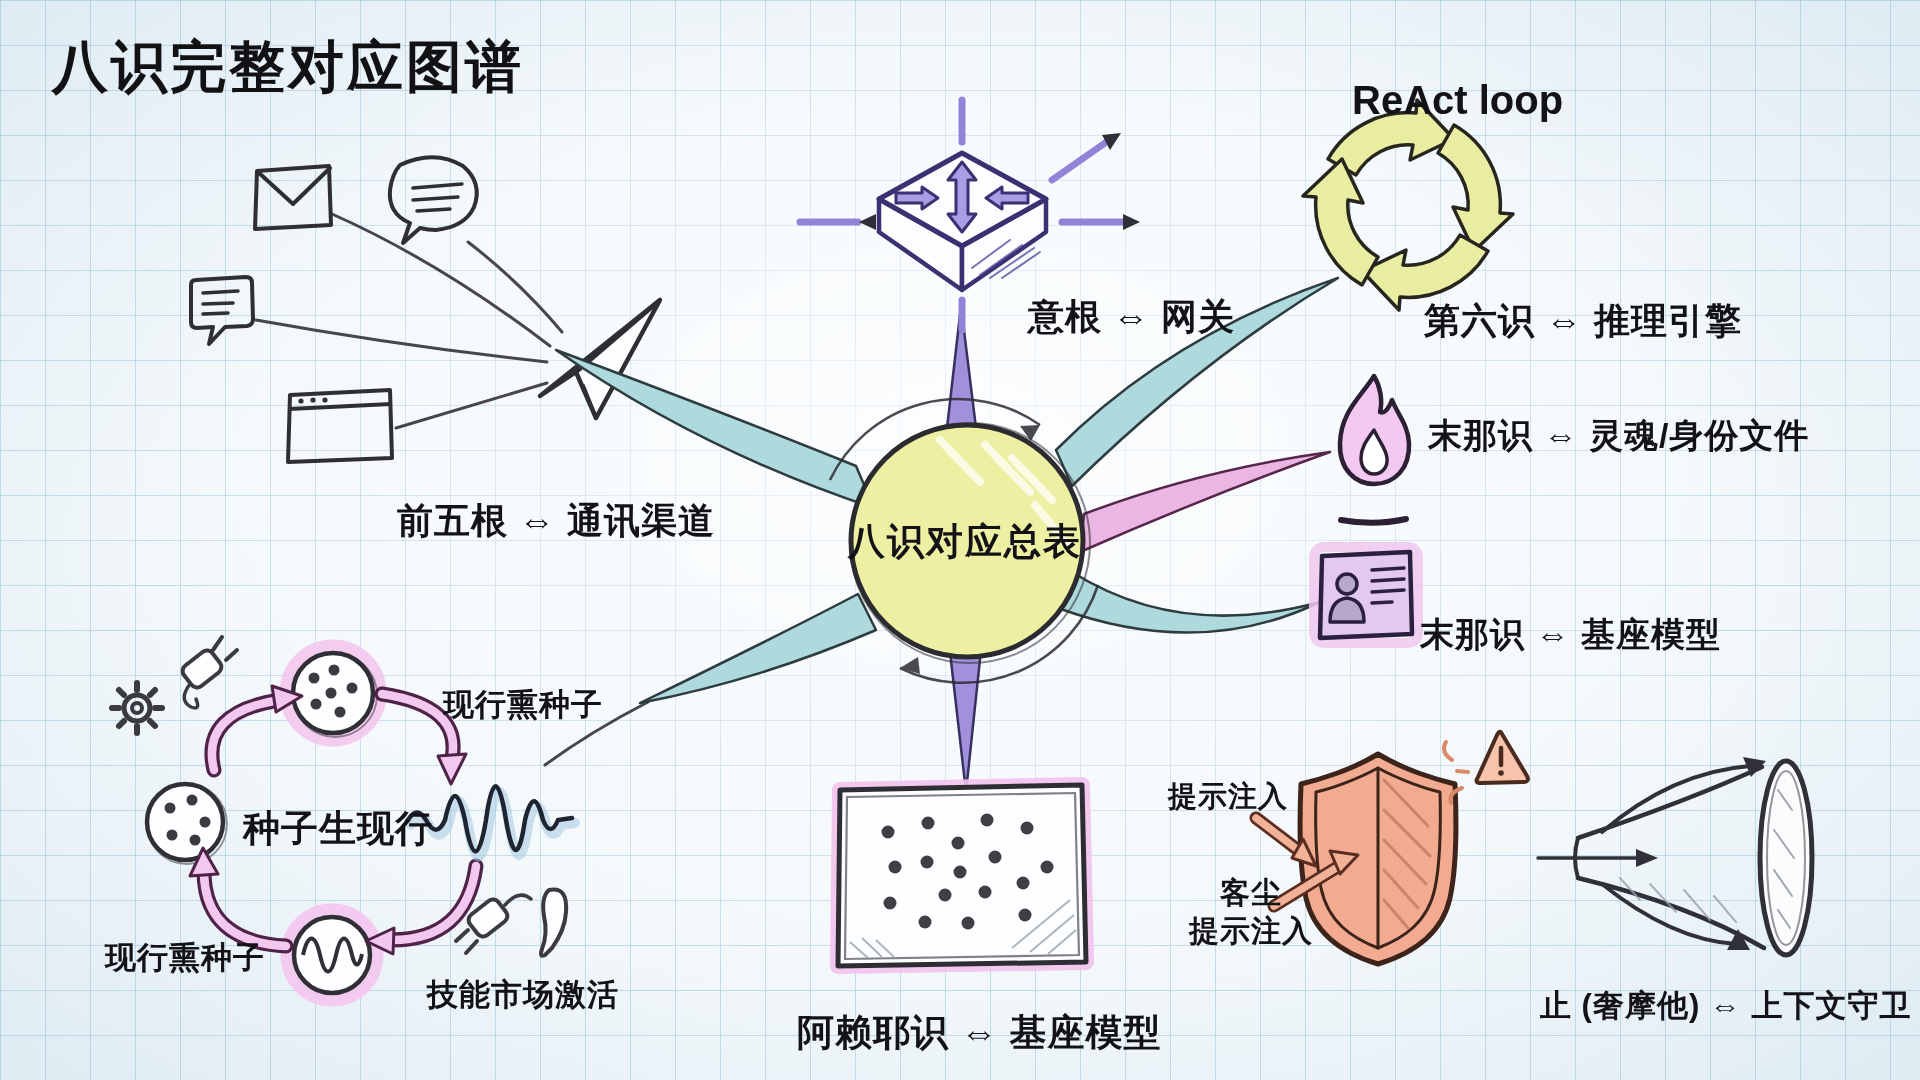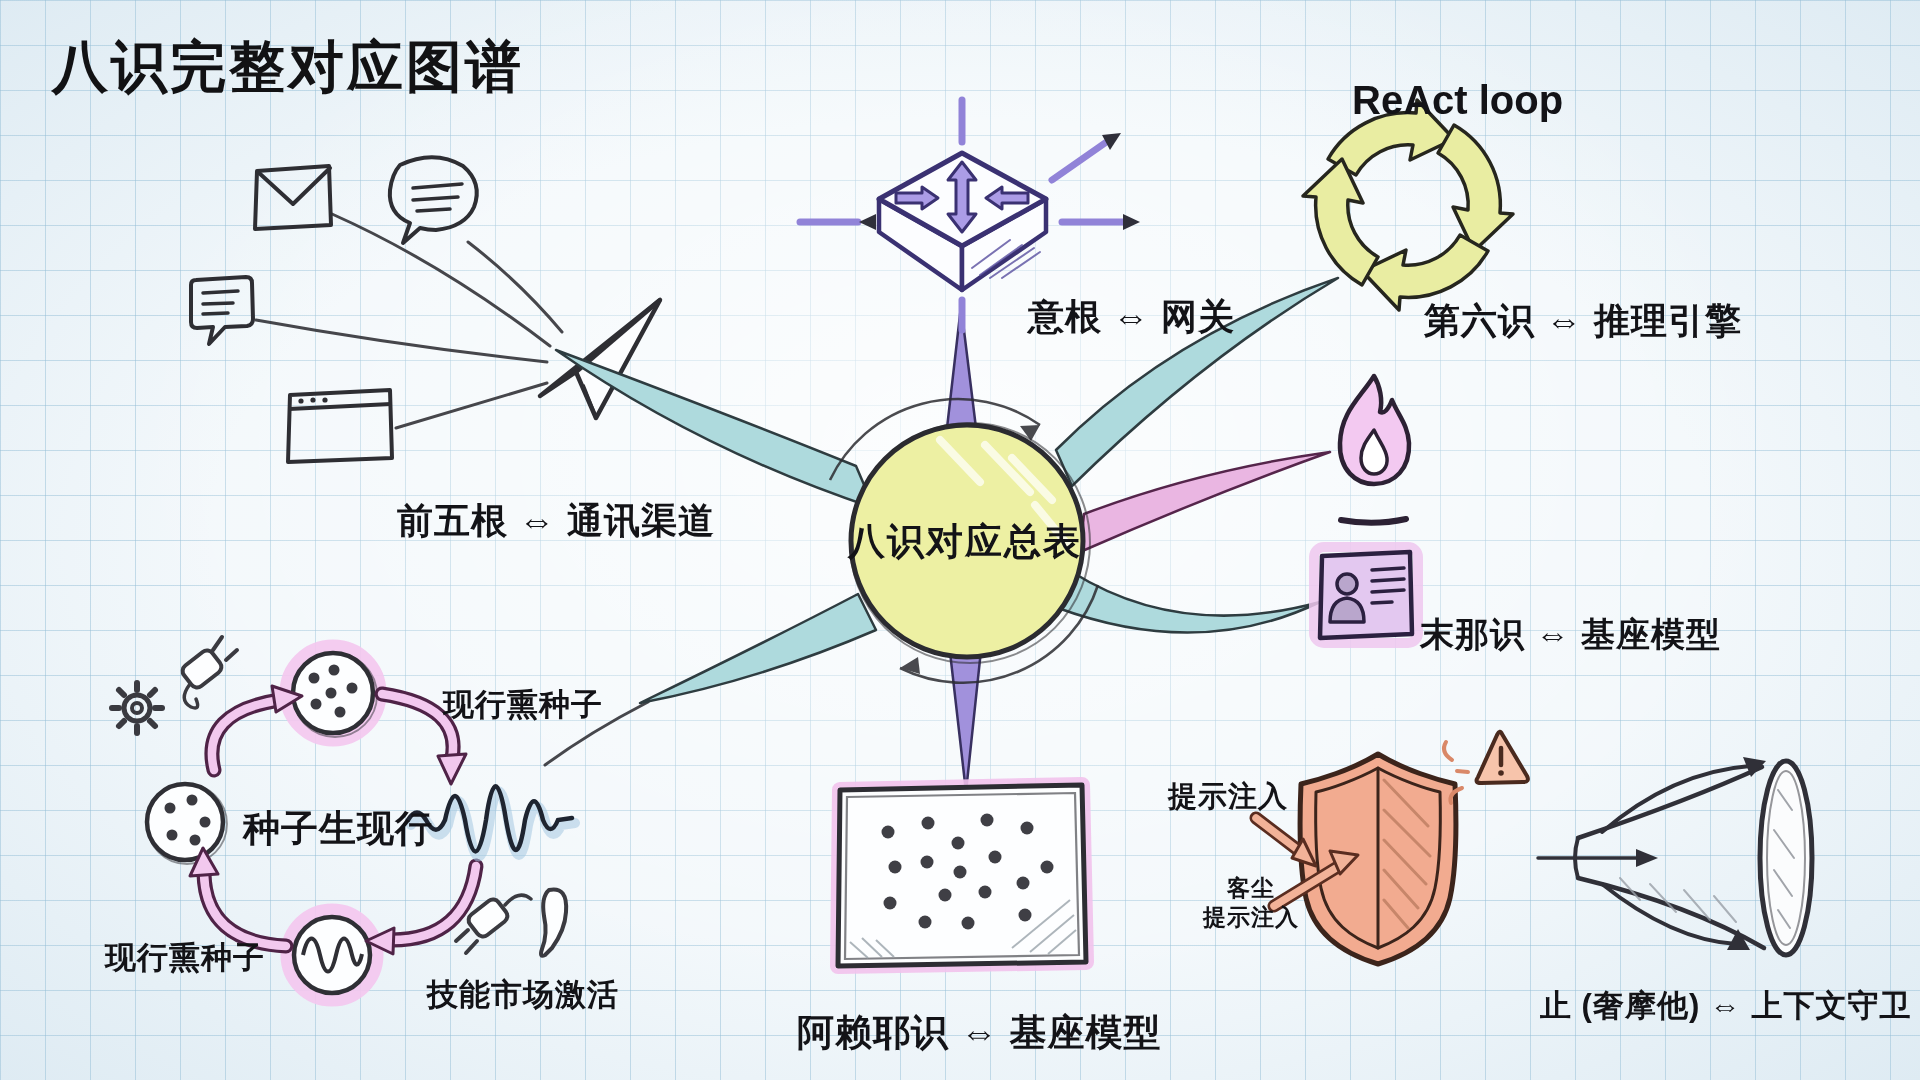--- a/index.html
+++ b/index.html
@@ -23,21 +23,21 @@
   .l-soul{left:1428px;top:413px;font-size:34px;}
   .l-idcard{left:1420px;top:612px;font-size:34px;}
   .l-five{left:397px;top:497px;font-size:36px;}
   .hub-label{left:965px;top:542px;font-size:37px;transform:translate(-50%,-50%);letter-spacing:2px;}
   .c-top{left:443px;top:684px;font-size:31px;}
   .c-center{left:243px;top:804px;font-size:37px;}
   .c-bottom{left:105px;top:937px;font-size:31px;}
   .c-activ{left:427px;top:974px;font-size:31px;}
   .l-alaya{left:797px;top:984px;font-size:37px;margin-top:24px;}
   .a-dust{left:1168px;top:777px;font-size:29px;}
-  .a-inject{left:1251px;top:874px;font-size:23px;transform:translateX(-50%);text-align:center;white-space:pre-line;line-height:1.28;}
+  .a-inject{left:1251px;top:874px;font-size:30px;transform:translateX(-50%);text-align:center;white-space:pre-line;line-height:1.28;}
   .l-precepts{left:1256px;top:987px;font-size:31px;}
   .l-samatha{left:1540px;top:985px;font-size:31px;}
 </style>
 </head>
 <body>
 
 <div id="stage">
 
 <svg class="art" viewBox="0 0 1920 1080">
   <defs>
@@ -343,20 +343,21 @@
     <path d="M1602,884 Q1672,940 1736,944" stroke-width="4"></path>
     <path d="M1750,950 L1727,950 L1738,929 Z" fill="#303038" stroke="none"></path>
   </g>
 </svg>
 
 <div class="lbl title">八识完整对应图谱</div>
 
 <div class="lbl react-title">ReAct loop</div>
 <div class="lbl l-gateway">意根 ⇔ 网关</div>
 <div class="lbl l-sixth">第六识 ⇔ 推理引擎</div>
+<div class="lbl l-soul">末那识 ⇔ 灵魂/身份文件</div>
 <div class="lbl l-idcard">末那识 ⇔ 基座模型</div>
 <div class="lbl hub-label">八识对应总表</div>
 
 <div class="lbl l-five">前五根 ⇔ 通讯渠道</div>
 
 <div class="lbl c-top">现行熏种子</div>
 <div class="lbl c-center">种子生现行</div>
 <div class="lbl c-bottom">现行熏种子</div>
 <div class="lbl c-activ">技能市场激活</div>
 

